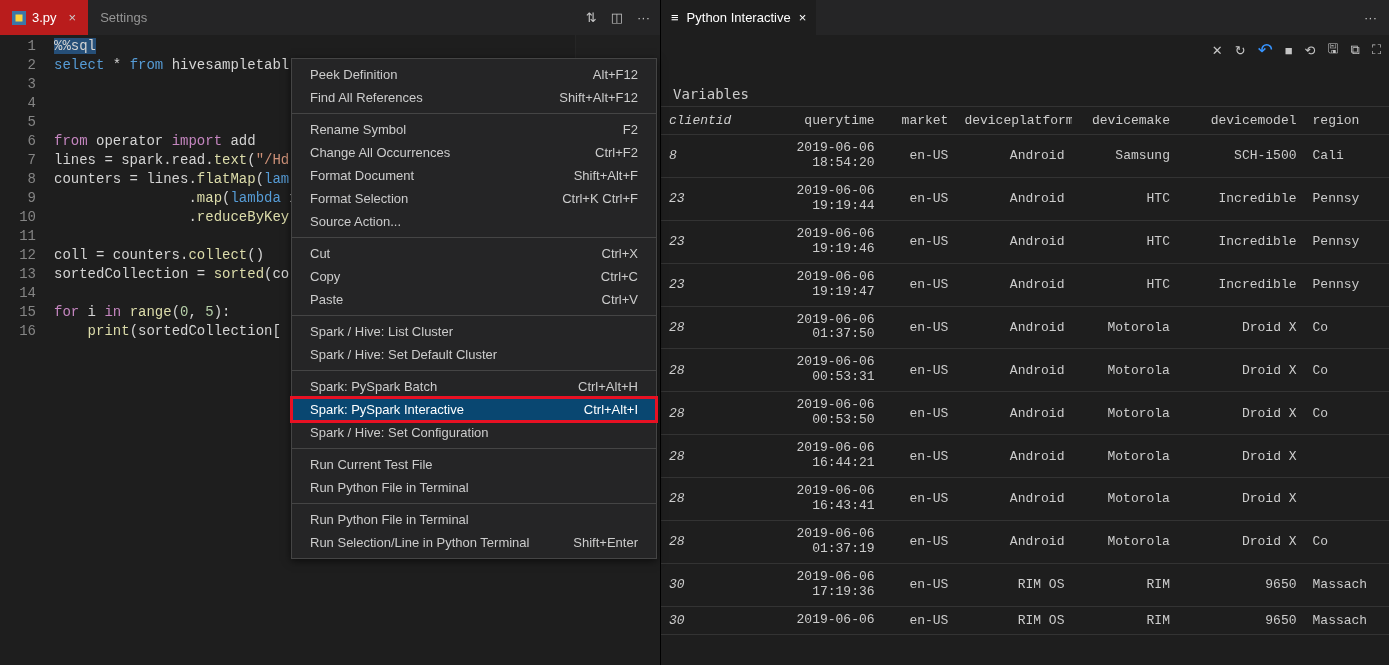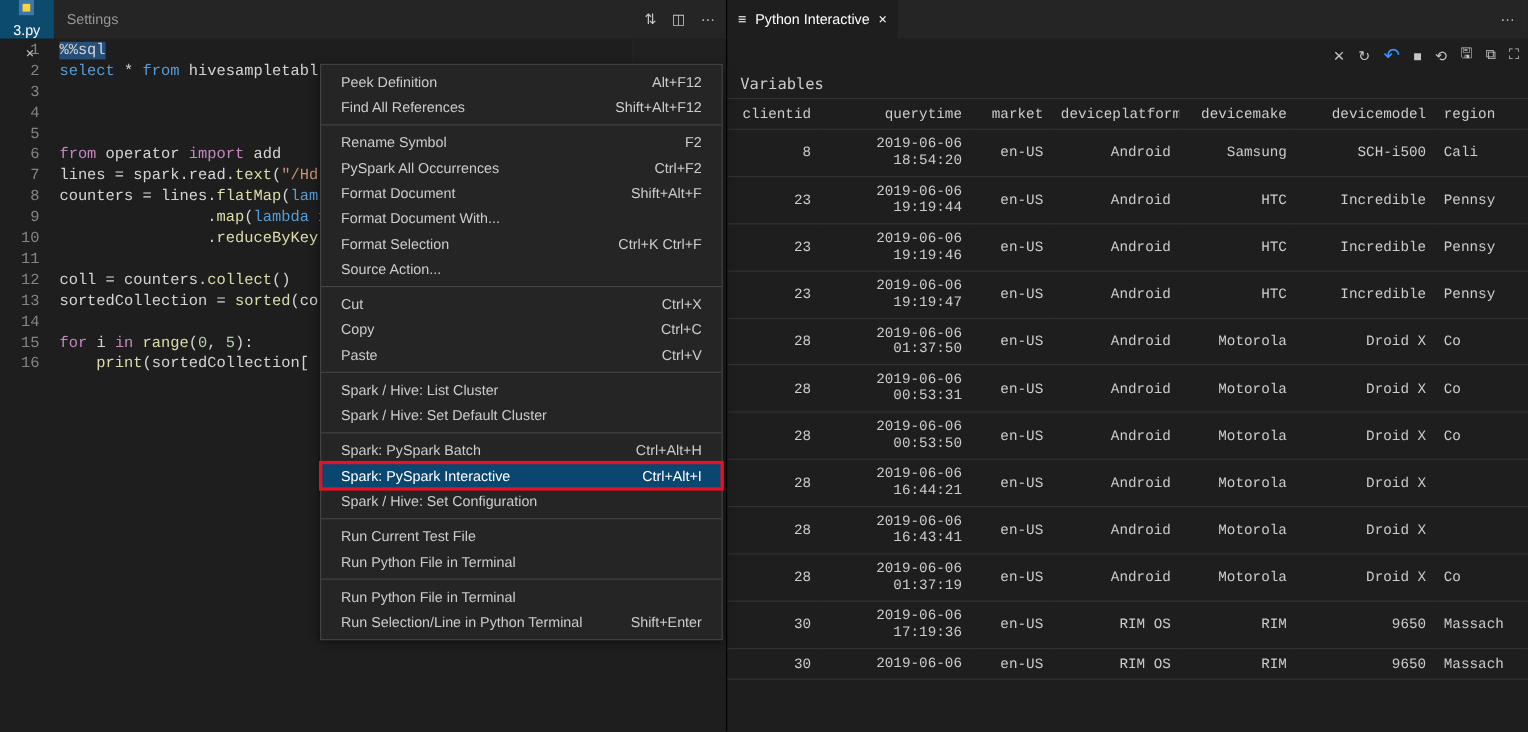--- a/index.html
+++ b/index.html
@@ -29,24 +29,23 @@
 }
 .tab {
   height: 100%;
   padding: 0 12px;
   display: flex;
   align-items: center;
   gap: 6px;
   color: #969696;
 }
 .tab.active {
-  background: #0c4a6e;
+  background: #b91c1c;
   color: #ffffff;
   font-style: normal;
-  flex-direction: column;
 }
 .tab .file-icon {
   width: 14px;
   height: 14px;
   display: inline-flex;
 }
 .tab .close {
   margin-left: 6px;
   color: #cccccc;
   font-style: normal;
@@ -157,20 +156,21 @@
   gap: 12px;
   color: #c5c5c5;
 }
 .toolbar .undo { color: #3794ff; font-size: 18px; }
 .variables-header {
   padding: 4px 12px;
   font-family: Consolas, monospace;
   font-size: 14px;
   color: #cccccc;
   border-bottom: 1px solid #333;
+  margin-top: 17px;
 }
 .table-wrap {
   flex: 1;
   overflow: hidden;
   font-family: Consolas, "Courier New", monospace;
   font-size: 13px;
 }
 table {
   width: 100%;
   border-collapse: collapse;
@@ -182,21 +182,21 @@
   color: #cccccc;
   border-bottom: 1px solid #333;
   white-space: nowrap;
   overflow: hidden;
 }
 th {
   color: #cccccc;
   font-weight: normal;
   text-align: right;
 }
-th:first-child, td:first-child { text-align: right; }
+th:first-child, td:first-child { text-align: left; font-style: italic; }
 .qt { line-height: 1.15; }
 .region { text-align: left; margin-left: 21px; }
 </style>
 </head>
 <body>
 
 <div class="left-panel">
   <div class="tab-bar">
     <div class="tab active">
       <span class="file-icon">
@@ -248,29 +248,26 @@
       <div class="menu-item">
         <span>Find All References</span>
         <span>Shift+Alt+F12</span>
       </div>
       <div class="menu-sep"></div>
       <div class="menu-item">
         <span>Rename Symbol</span>
         <span>F2</span>
       </div>
       <div class="menu-item">
-        <span>PySpark All Occurrences</span>
+        <span>Change All Occurrences</span>
         <span>Ctrl+F2</span>
       </div>
       <div class="menu-item">
         <span>Format Document</span>
         <span>Shift+Alt+F</span>
-      </div>
-      <div class="menu-item">
-        <span>Format Document With...</span>
       </div>
       <div class="menu-item">
         <span>Format Selection</span>
         <span>Ctrl+K Ctrl+F</span>
       </div>
       <div class="menu-item">
         <span>Source Action...</span>
       </div>
       <div class="menu-sep"></div>
       <div class="menu-item">

